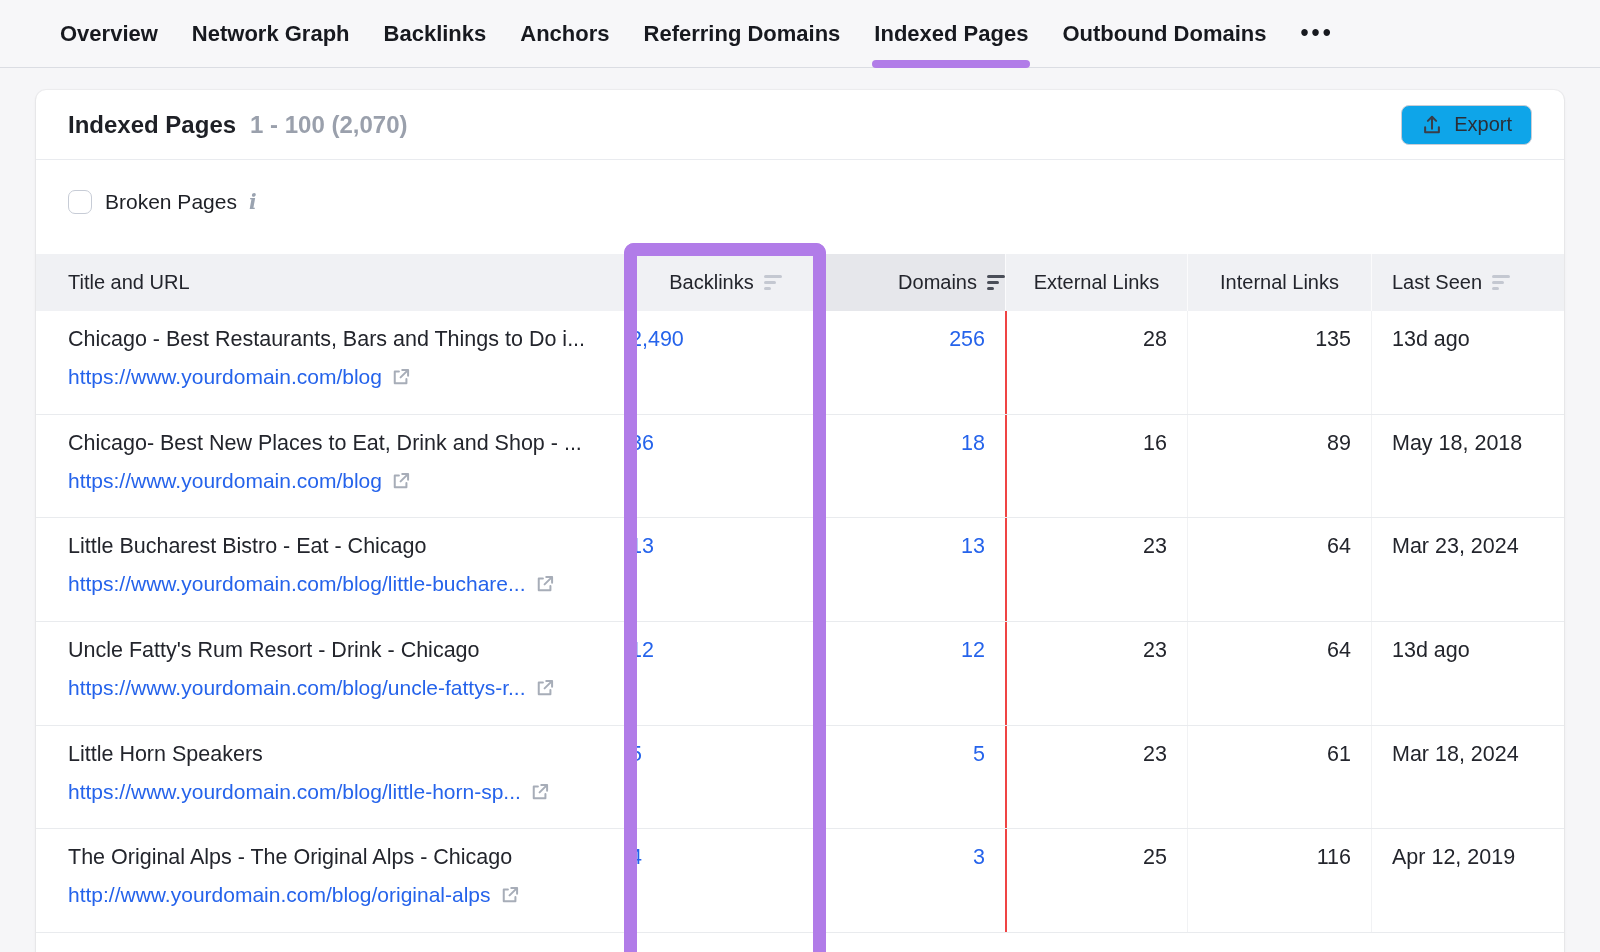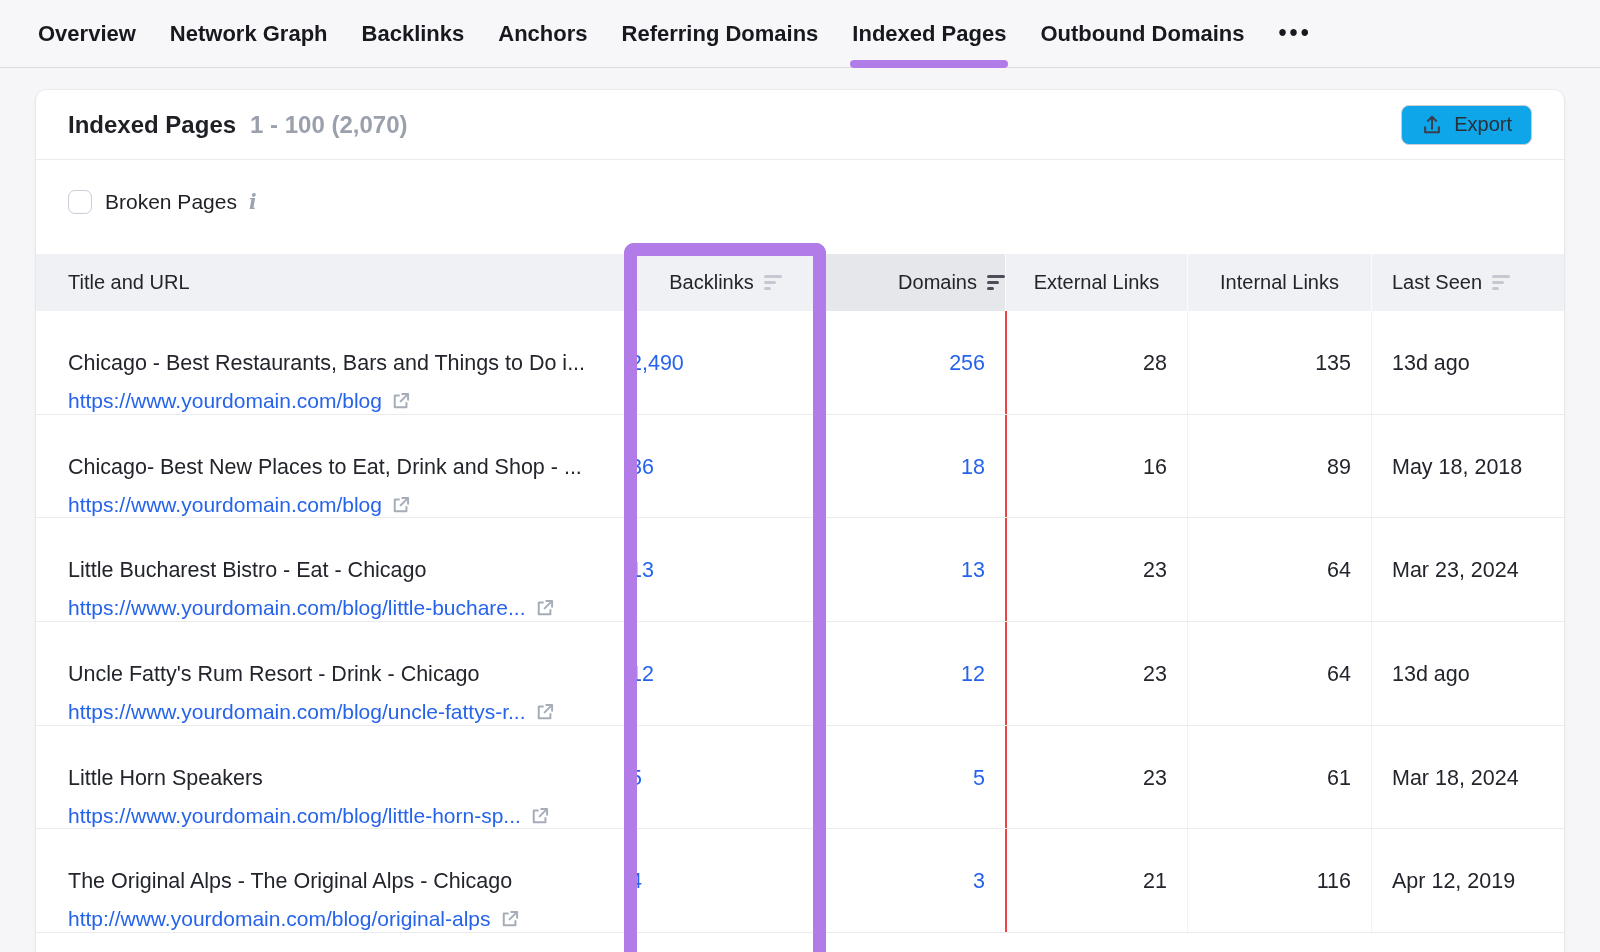--- a/index.html
+++ b/index.html
@@ -75,21 +75,21 @@
   .th.col-domains { background:#e6e7eb; }
 
   .sort-icon { display:flex; flex-direction:column; gap:3px; margin-left:10px; }
   .sort-icon i { display:block; height:3px; border-radius:1.5px; background:#c4c8d1; }
   .sort-icon i:nth-child(1){ width:18px; }
   .sort-icon i:nth-child(2){ width:12px; }
   .sort-icon i:nth-child(3){ width:7px; }
   .sort-icon.active i { background:#4a4e58; }
 
   .row { display:flex; height:103.7px; border-bottom:1px solid #e9ebee; background:#fff; }
-  .cell { padding-top:40px; font-size:21.5px; }
+  .cell { padding-top:16px; font-size:21.5px; }
   .cell-title { width:594px; padding-left:32px; }
   .page-title { font-size:21.5px; color:#23252c; white-space:nowrap; }
   .page-url-line { margin-top:13px; display:flex; align-items:center; gap:9px; }
   .page-url { font-size:21px; color:var(--link); text-decoration:none; cursor:pointer; white-space:nowrap; }
   .ext-icon { display:inline-flex; cursor:pointer; }
   .cell-backlinks { width:190px; text-align:left; padding-right:36px; }
   .cell-domains   { width:185px; text-align:right; padding-right:20px; border-left:1px solid #f1f2f4; }
   .cell-ext       { width:182px; text-align:right; padding-right:20px; color:#23252c; border-left:2px solid #ef4444; }
   .cell-int       { width:184px; text-align:right; padding-right:20px; color:#23252c; border-left:1px solid #f1f2f4; }
   .cell-seen      { flex:1; padding-left:20px; color:#23252c; border-left:1px solid #f1f2f4; }
@@ -99,21 +99,21 @@
   .highlight-box {
     position:absolute; left:624px; top:243px; width:202px; height:760px;
     border:13px solid var(--accent); border-bottom:none;
     border-radius:10px 10px 0 0; pointer-events:none; z-index:5;
   }
 </style>
 </head>
 <body style="--accent: #b17ce8; --link: #2563eb;">
 
 <nav class="topnav">
-  <div id="nav-tabs" style="display:flex; gap:34px; height:100%;">
+  <div id="nav-tabs" style="display:flex; gap:34px; height:100%;margin-left:22px;">
       <div class="tab">
         <span>Overview</span>
       </div>
       <div class="tab">
         <span>Network Graph</span>
       </div>
       <div class="tab">
         <span>Backlinks</span>
       </div>
       <div class="tab">
@@ -302,21 +302,21 @@
               <svg width="20" height="20" viewBox="0 0 24 24" fill="none" stroke="#a7adb8" stroke-width="2.4" stroke-linecap="round" stroke-linejoin="round">
                 <path d="M9.5 5.5 H4.5 v14 h14 v-5"></path>
                 <path d="M13.5 3.5 h7 v7"></path>
                 <path d="M20 4 L11.5 12.5"></path>
               </svg>
             </span>
           </div>
         </div>
         <div class="cell cell-backlinks"><span class="num-link">4</span></div>
         <div class="cell cell-domains"><span class="num-link">3</span></div>
-        <div class="cell cell-ext"><span>21</span></div>
+        <div class="cell cell-ext"><span>25</span></div>
         <div class="cell cell-int"><span>116</span></div>
         <div class="cell cell-seen"><span>Apr 12, 2019</span></div>
       </div>
     </div>
 
 </section>
 
 <div class="highlight-box"></div>
 
 </body></html>

